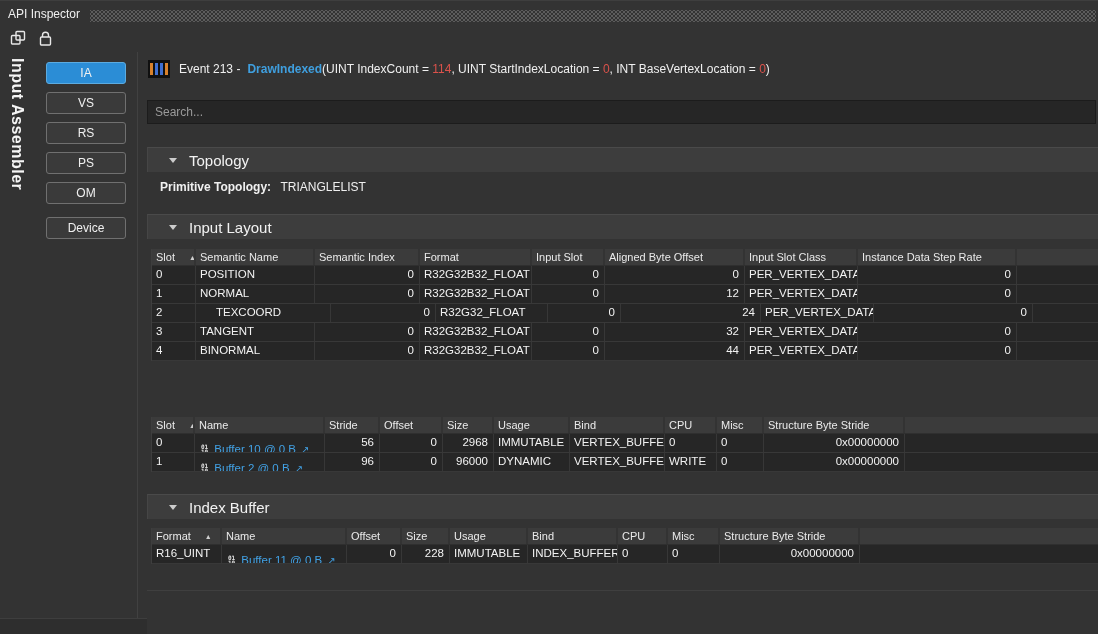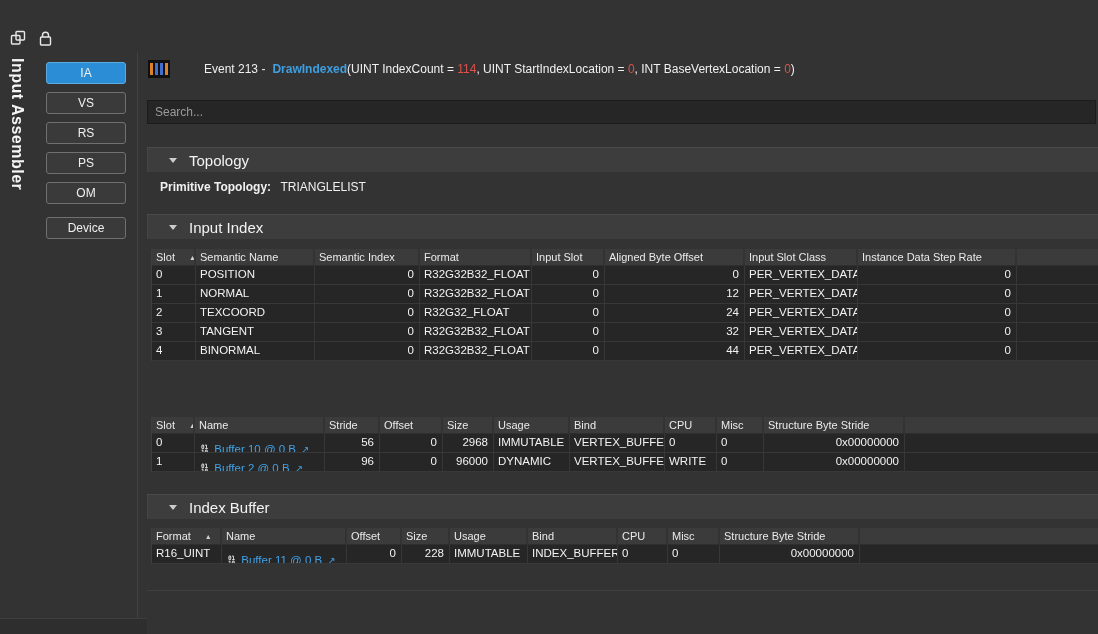--- a/index.html
+++ b/index.html
@@ -26,21 +26,21 @@
     background:#3a3a3a; border:1px solid #707070; color:#f0f0f0; font-size:12px;
     display:flex; align-items:center; justify-content:center;
     font-family:inherit; cursor:default; }
   .stage-btn.active { background:#2b8dd6; border-color:#5cabe0; }
   .device-btn { margin-top:13px; }
   .v-divider { position:absolute; left:137px; top:52px; height:566px; width:1px; background:#414141; }
   .side-bottom-line { position:absolute; left:0; top:618px; width:147px; height:1px; background:#3e3e3e; }
   .side-bottom-strip { position:absolute; left:0; top:619px; width:147px; bottom:0; background:#2e2e2e; }
   
   .event-row { position:absolute; left:148px; top:56px; right:4px; height:26px;
-    display:flex; align-items:center;gap:25px; }
+    display:flex; align-items:center; }
   .event-icon { width:22px; height:18px; background:#101010; display:flex;
     align-items:center; justify-content:center; gap:2px; padding:2px; margin-right:9px; }
   .event-icon span { display:block; width:3px; height:12px; }
   .event-text { font-size:12px; white-space:pre; }
   .event-call { color:#3f9fdf; font-weight:bold; margin-left:7px; }
   .event-val { color:#db524b; }
   
   .search-box { position:absolute; left:147px; top:100px; right:2px; height:24px;
     background:#262626; border:1px solid #1c1c1c; color:#d8d8d8;
     font-size:12px; padding:0 7px; font-family:inherit; }
@@ -71,20 +71,24 @@
     font-weight:bold; color:#e0e0e0; margin:0 6px 0 2px; letter-spacing:0; }
   .buffer-link { color:#42a1e4; text-decoration:underline; cursor:pointer; }
   .link-arrow { color:#42a1e4; margin-left:5px; font-size:10px; }
   .content-bottom-line { position:absolute; left:147px; right:0; top:590px; height:1px; background:#3f3f3f; }
 </style>
 </head>
 <body>
 
 <div id="root">
 
+  <div class="titlebar">
+    <span class="title-text">API Inspector</span>
+    <div class="drag-dots"></div>
+  </div>
 
   <div class="win-icons">
     <span>
       <svg width="17" height="17" viewBox="0 0 17 17" fill="none" stroke="#e8e8e8" stroke-width="1.4">
         <rect x="1.5" y="5.5" width="8.5" height="8.5" rx="1"></rect>
         <rect x="6" y="1.5" width="8.5" height="8.5" rx="1"></rect>
       </svg>
     </span>
     <span>
       <svg width="17" height="17" viewBox="0 0 17 17" fill="none" stroke="#e8e8e8" stroke-width="1.4">
@@ -125,21 +129,21 @@
     <span class="collapse-tri"></span>
     <span class="section-title">Topology</span>
   </div>
   <div class="topo-line">
     <span class="topo-label">Primitive Topology:</span>
     <span class="topo-value">TRIANGLELIST</span>
   </div>
 
   <div class="section-header" style="top:214px;">
     <span class="collapse-tri"></span>
-    <span class="section-title">Input Index</span>
+    <span class="section-title">Input Layout</span>
   </div>
   <div class="dtable" style="top:249px;">
       <div class="trow thead">
         <div class="tcell hcell" style="width: 44px; text-align: left;">
           <span>Slot</span>
           <span class="sort-arrow">▲</span>
         </div>
         <div class="tcell hcell" style="width: 119px; text-align: left;">
           <span>Semantic Name</span>
         </div>
@@ -182,21 +186,21 @@
         <div class="tcell dcell" style="width: 105px; text-align: right;">0</div>
         <div class="tcell dcell" style="width: 112px; text-align: left;">R32G32B32_FLOAT</div>
         <div class="tcell dcell" style="width: 73px; text-align: right;">0</div>
         <div class="tcell dcell" style="width: 140px; text-align: right;">12</div>
         <div class="tcell dcell" style="width: 113px; text-align: left;">PER_VERTEX_DATA</div>
         <div class="tcell dcell" style="width: 159px; text-align: right;">0</div>
         <div class="tcell dcell fill" style="text-align: left;"></div>
       </div>
       <div class="trow tdata">
         <div class="tcell dcell" style="width: 44px; text-align: left;">2</div>
-        <div class="tcell dcell" style="width: 119px; text-align: left;">TEXCOORD</div>
+        <div class="tcell dcell" style="width: 119px; text-align: left; margin-left: 16px;">TEXCOORD</div>
         <div class="tcell dcell" style="width: 105px; text-align: right;">0</div>
         <div class="tcell dcell" style="width: 112px; text-align: left;">R32G32_FLOAT</div>
         <div class="tcell dcell" style="width: 73px; text-align: right;">0</div>
         <div class="tcell dcell" style="width: 140px; text-align: right;">24</div>
         <div class="tcell dcell" style="width: 113px; text-align: left;">PER_VERTEX_DATA</div>
         <div class="tcell dcell" style="width: 159px; text-align: right;">0</div>
         <div class="tcell dcell fill" style="text-align: left;"></div>
       </div>
       <div class="trow tdata">
         <div class="tcell dcell" style="width: 44px; text-align: left;">3</div>

